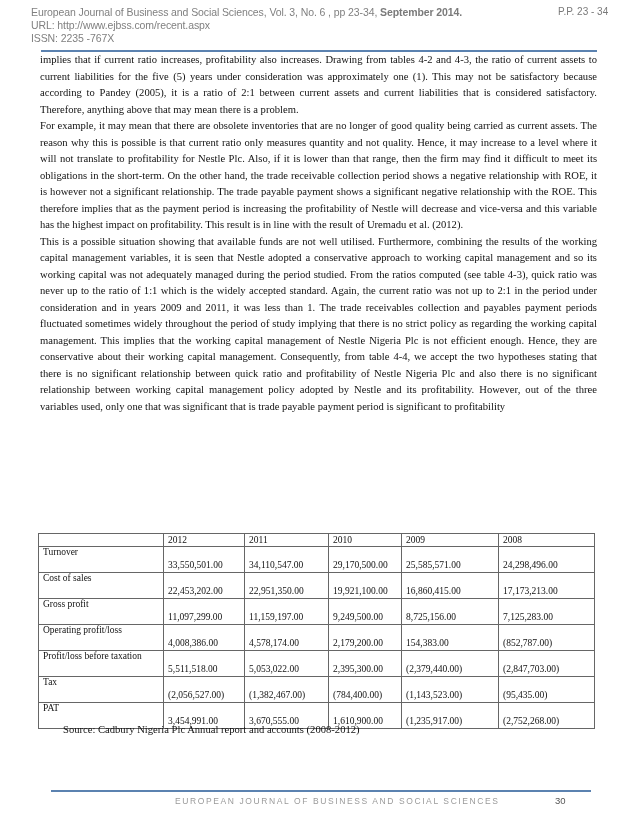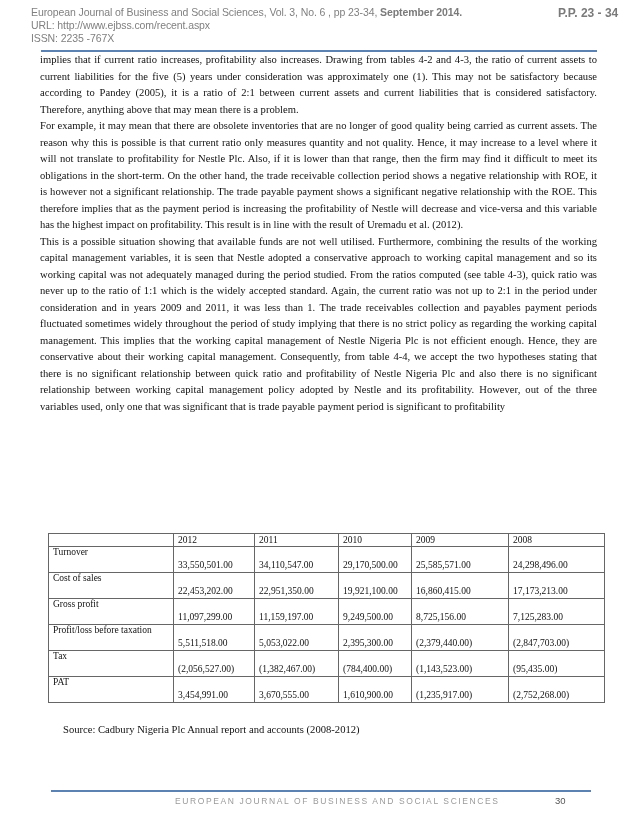--- a/index.html
+++ b/index.html
@@ -1,25 +1,25 @@
 <!DOCTYPE html>
 <html><head>
 <meta charset="utf-8">
 <style>
   html, body { margin: 0; padding: 0; background: #ffffff; }
   body { width: 638px; height: 826px; position: relative; overflow: hidden; }
   .header { position: absolute; left: 0; top: 0; width: 638px; }
   .hdr-line { position: absolute; left: 31px; font-family: "Liberation Sans", "DejaVu Sans", sans-serif; font-size: 10.5px; color: #808080; letter-spacing: -0.1px; white-space: nowrap; }
   .hdr-line b { color: #7a7a7a; }
-  .hdr-pp { position: absolute; left: 558px; top: 6px; font-family: "Liberation Sans", sans-serif; font-size: 12px; font-weight: bold; color: #7a7a7a; }
+  .hdr-pp { position: absolute; left: 558px; top: 6px; font-family: "Liberation Sans", sans-serif; font-size: 10px; font-weight: normal; color: #7a7a7a; }
   .rule { position: absolute; left: 41px; width: 556px; height: 2px; background: #5b82b0; }
   .body-text { position: absolute; left: 40px; top: 52px; width: 557px; font-family: "Liberation Serif", "DejaVu Serif", serif; font-size: 10.6px; line-height: 16.5px; color: #111; text-align: justify; }
   .body-text p { margin: 0; }
   .caption { font-weight: bold; }
-  table.inc { position: absolute; left: 48px; top: 533px; border-collapse: collapse; font-family: "Liberation Serif", serif; font-size: 9.5px; color: #111; }
+  table.inc { position: absolute; left: 38px; top: 533px; border-collapse: collapse; font-family: "Liberation Serif", serif; font-size: 9.5px; color: #111; }
   table.inc td { border: 1px solid #666; padding: 0 4px; vertical-align: top; }
   table.inc tr.hdr td { height: 12px; line-height: 12px; }
   table.inc tr.row td { height: 24px; line-height: 11px; }
   table.inc tr.row td.val { vertical-align: bottom; padding-bottom: 1px; }
   .c0 { width: 116px; } .c1 { width: 72px; } .c2 { width: 75px; } .c3 { width: 64px; } .c4 { width: 88px; } .c5 { width: 87px; }
   .source { position: absolute; left: 63px; top: 724px; font-family: "Liberation Serif", serif; font-size: 10.6px; font-weight: normal; color: #111; }
   .footer-rule { position: absolute; left: 51px; top: 790px; width: 540px; height: 2px; background: #5b82b0; }
   .footer-text { position: absolute; left: 175px; top: 796px; font-family: "Liberation Sans", sans-serif; font-size: 8.5px; letter-spacing: 1.6px; color: #9a9a9a; white-space: nowrap; }
   .page-num { position: absolute; left: 555px; top: 795px; font-family: "Liberation Sans", sans-serif; font-size: 9.5px; color: #555; }
 </style>
@@ -68,20 +68,28 @@
   </tr>
   <tr class="row">
     <td>Gross profit</td>
     <td class="val">11,097,299.00</td>
     <td class="val">11,159,197.00</td>
     <td class="val">9,249,500.00</td>
     <td class="val">8,725,156.00</td>
     <td class="val">7,125,283.00</td>
   </tr>
   <tr class="row">
+    <td>Operating profit/loss</td>
+    <td class="val">4,008,386.00</td>
+    <td class="val">4,578,174.00</td>
+    <td class="val">2,179,200.00</td>
+    <td class="val">154,383.00</td>
+    <td class="val">(852,787.00)</td>
+  </tr>
+  <tr class="row">
     <td>Profit/loss before taxation</td>
     <td class="val">5,511,518.00</td>
     <td class="val">5,053,022.00</td>
     <td class="val">2,395,300.00</td>
     <td class="val">(2,379,440.00)</td>
     <td class="val">(2,847,703.00)</td>
   </tr>
   <tr class="row">
     <td>Tax</td>
     <td class="val">(2,056,527.00)</td>

